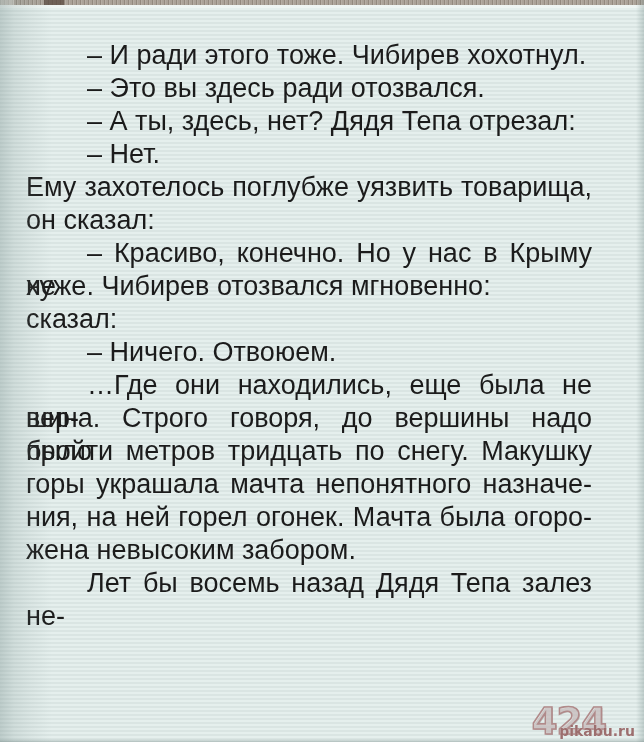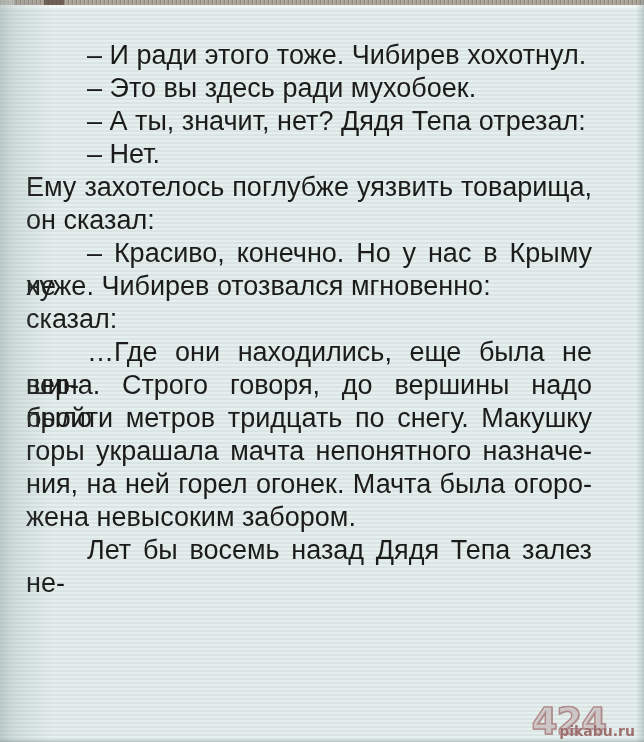--- a/index.html
+++ b/index.html
@@ -113,28 +113,29 @@
 
 <div class="page">
   <div class="top-strip">
     <div class="top-strip-light"></div>
     <div class="top-strip-mark"></div>
   </div>
   <div class="top-highlight"></div>
 
   <div class="text-block" id="text-block">
       <div class="line ind">– И ради этого тоже. Чибирев хохотнул.</div>
-      <div class="line ind">– Это вы здесь ради мухобоек.</div>
-      <div class="line ind">– А ты, значит, нет? Дядя Тепа отрезал:</div>
+      <div class="line ind">– Это вы здесь ради отозвался.</div>
+      <div class="line ind">– А ты, здесь, нет? Дядя Тепа отрезал:</div>
       <div class="line ind">– Нет.</div>
       <div class="line j">Ему захотелось поглубже уязвить товарища,</div>
       <div class="line">он сказал:</div>
       <div class="line j ind">– Красиво, конечно. Но у нас в Крыму не</div>
       <div class="line">хуже. Чибирев отозвался мгновенно:</div>
       <div class="line">сказал:</div>
+      <div class="line ind">– Ничего. Отвоюем.</div>
       <div class="line j ind">…Где они находились, еще была не вер-</div>
       <div class="line j">шина. Строго говоря, до вершины надо было</div>
       <div class="line j">пройти метров тридцать по снегу. Макушку</div>
       <div class="line j">горы украшала мачта непонятного назначе-</div>
       <div class="line j">ния, на ней горел огонек. Мачта была огоро-</div>
       <div class="line">жена невысоким забором.</div>
       <div class="line j ind">Лет бы восемь назад Дядя Тепа залез не-</div>
     </div>
 
   <div class="shade-left"></div>

